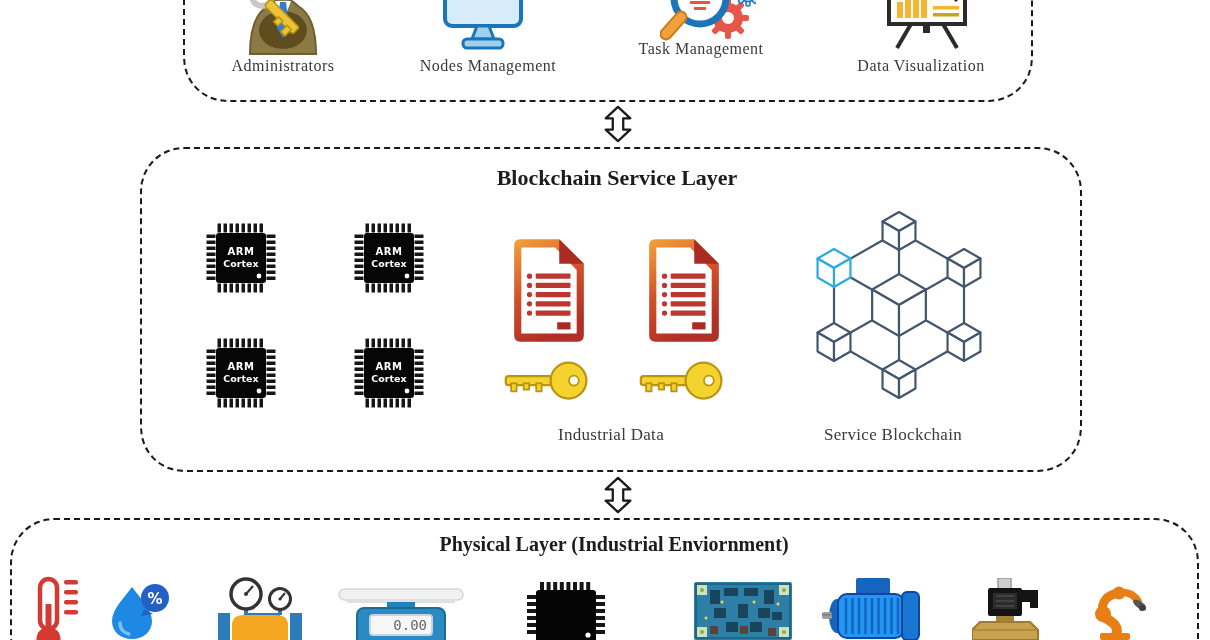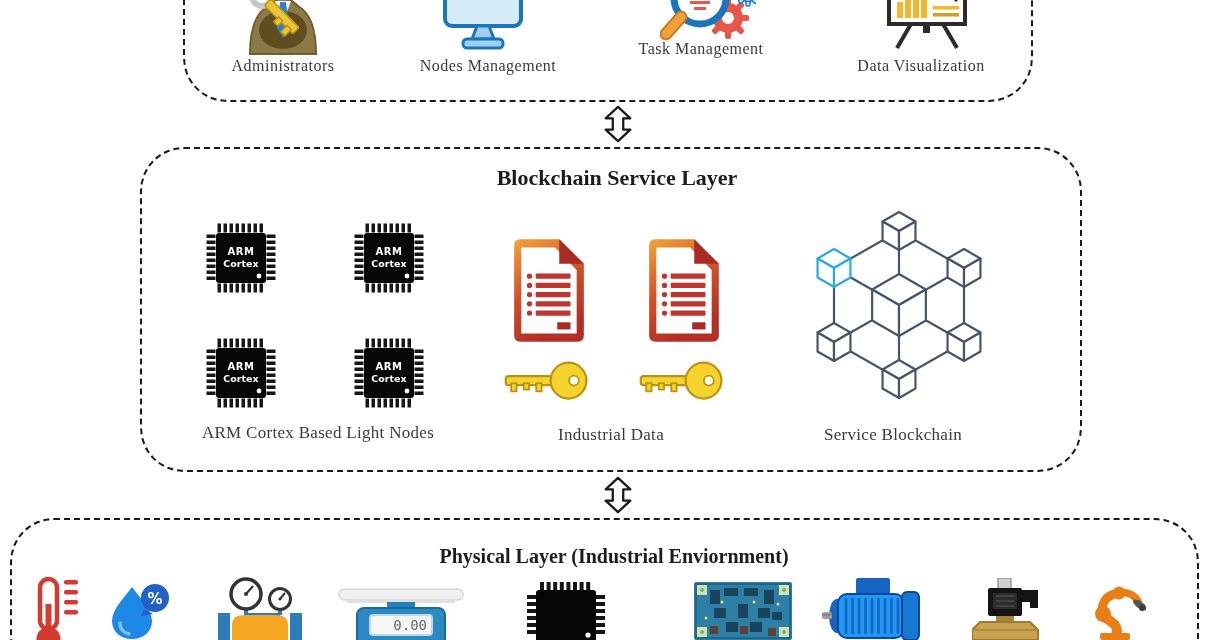--- a/index.html
+++ b/index.html
@@ -204,21 +204,20 @@
     </svg>
   <svg class="abs" style="left:353px; top:222px;" width="72" height="72" viewBox="0 0 72 72">
       <use href="#arm-chip"></use>
     </svg>
   <svg class="abs" style="left:205px; top:337px;" width="72" height="72" viewBox="0 0 72 72">
       <use href="#arm-chip"></use>
     </svg>
   <svg class="abs" style="left:353px; top:337px;" width="72" height="72" viewBox="0 0 72 72">
       <use href="#arm-chip"></use>
     </svg>
-  <div class="group-label" style="left:318px; top:423px;">ARM Cortex Based Light Nodes</div>
 
   <svg class="abs" style="left:508px; top:237px;" width="82" height="107" viewBox="0 0 80 104">
       <use href="#enc-doc"></use>
     </svg>
   <svg class="abs" style="left:643px; top:237px;" width="82" height="107" viewBox="0 0 80 104">
       <use href="#enc-doc"></use>
     </svg>
   <svg class="abs" style="left:504px; top:358px;" width="86" height="47" viewBox="0 0 96 52">
       <use href="#enc-key"></use>
     </svg>
@@ -250,21 +249,21 @@
     <use href="#cube" class="cube-dark" transform="translate(26,137) scale(1.9)"></use>
     <use href="#cube" transform="translate(26,63) scale(1.9)" color="#29abe2"></use>
   </svg>
   <div class="group-label" style="left:893px; top:425px;">Service Blockchain</div>
 
   <svg class="abs" style="left:601px; top:476px;" width="34" height="38" viewBox="0 0 34 40">
     <path d="M17,2 L30,14 H22.5 V26 H30 L17,38 L4,26 H11.5 V14 H4 Z" fill="#fdfdfd" stroke="#1a1a1a" stroke-width="2.4" stroke-linejoin="round"></path>
   </svg>
 
   <div class="layer-box" style="left:10px; top:518px; width:1185px; height:158px;"></div>
-  <div class="layer-title phys-title" style="left:614px; top:545px;">Physical Layer (Industrial Enviornment)</div>
+  <div class="layer-title phys-title" style="left:614px; top:533px;">Physical Layer (Industrial Enviornment)</div>
 
   <svg class="abs" style="left:32px; top:576px;" width="52" height="78" viewBox="0 0 52 78">
     <rect x="8" y="3" width="17" height="50" rx="8.5" fill="#ffffff" stroke="#d43a32" stroke-width="4.5"></rect>
     <rect x="13.5" y="28" width="6" height="26" fill="#d43a32"></rect>
     <circle cx="16.5" cy="63" r="12" fill="#d43a32"></circle>
     <rect x="32" y="4" width="14" height="4.5" rx="2" fill="#d43a32"></rect>
     <rect x="32" y="14" width="14" height="4.5" rx="2" fill="#d43a32"></rect>
     <rect x="32" y="24" width="14" height="4.5" rx="2" fill="#d43a32"></rect>
     <rect x="32" y="34" width="14" height="4.5" rx="2" fill="#d43a32"></rect>
   </svg>

